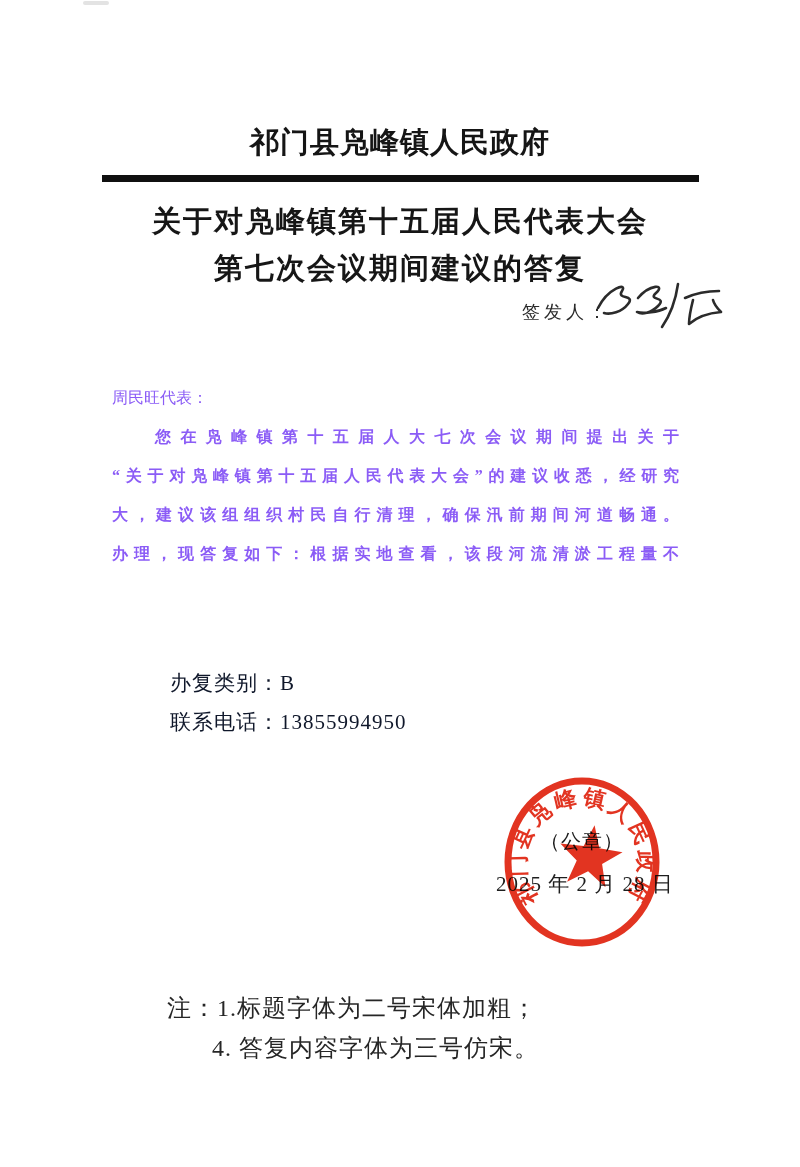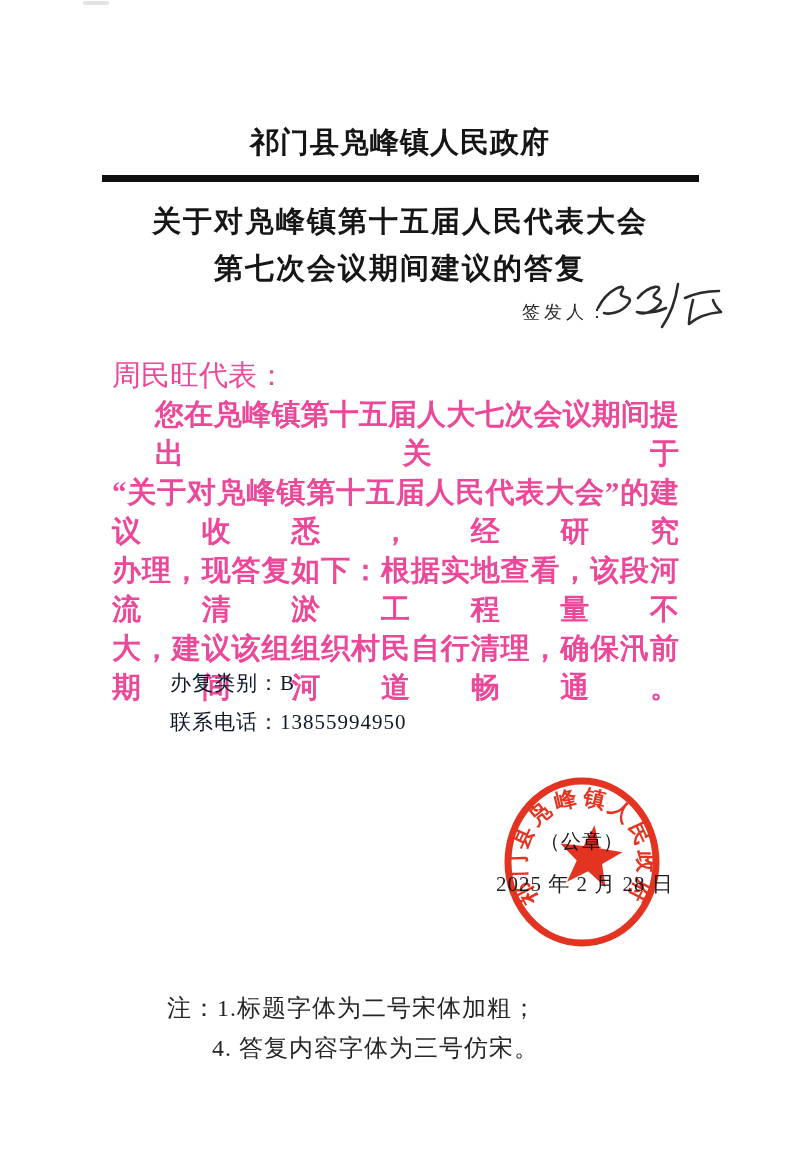--- a/index.html
+++ b/index.html
@@ -21,22 +21,22 @@
   }
   .rule{left:102px;top:175px;width:597px;height:7px;background:#101010;}
   .doc-title{
     left:0;top:198px;width:800px;
     text-align:center;font-size:29px;font-weight:bold;
     line-height:47px;color:#161616;letter-spacing:2px;
   }
   .issuer{left:522px;top:296px;font-size:18px;line-height:32px;letter-spacing:4px;color:#2a2a2a;}
   .sig{left:592px;top:274px;width:135px;height:62px;}
   .body-block{
-    left:112px;top:356px;width:567px;
-    font-size:29px;line-height:39px;color:#ec4899;
+    left:112px;top:378px;width:567px;
+    font-size:16px;line-height:39px;color:#8b5cf6;
   }
   .jline{text-align:justify;text-align-last:justify;font-weight:bold;}
   .indent1{padding-left:43px;box-sizing:border-box;}
   .contact-block{left:170px;top:664px;font-size:21px;line-height:39px;color:#0f172a;letter-spacing:1px;}
   .gongzhang{left:482px;top:828px;width:200px;text-align:center;font-size:20px;letter-spacing:1px;color:#1c1c1c;}
   .doc-date{left:496px;top:870px;font-size:21px;letter-spacing:1px;color:#1e1e1e;white-space:nowrap;}
   .seal-svg{left:482px;top:752px;mix-blend-mode:multiply;opacity:0.96;}
   .notes-block{left:167px;top:988px;font-size:24px;line-height:40px;color:#262626;letter-spacing:1px;}
   .note-2{padding-left:45px;}
 </style>
@@ -65,22 +65,22 @@
       <path d="M86,10 C84,24 79,40 70,53"></path>
       <path d="M93,24 C104,19 116,17 127,17"></path>
       <path d="M101,26 C99,34 97,42 97,50 C105,43 117,39 129,38 C124,33 122,30 121,26"></path>
     </g>
   </svg>
 
   <div class="abs body-block">
     <div>周民旺代表：</div>
     <div class="jline indent1">您在凫峰镇第十五届人大七次会议期间提出关于</div>
     <div class="jline">“关于对凫峰镇第十五届人民代表大会”的建议收悉，经研究</div>
+    <div class="jline">大，建议该组组织村民自行清理，确保汛前期间河道畅通。</div>
     <div class="jline">办理，现答复如下：根据实地查看，该段河流清淤工程量不</div>
-    <div class="jline">大，建议该组组织村民自行清理，确保汛前期间河道畅通。</div>
   </div>
 
   <div class="abs contact-block">
     <div><span>办复类别：</span><span>B</span></div>
     <div><span>联系电话：</span><span>13855994950</span></div>
   </div>
 
   <div class="abs gongzhang">（公章）</div>
 
   <div class="abs doc-date">2025 年 2 月 28 日</div>

